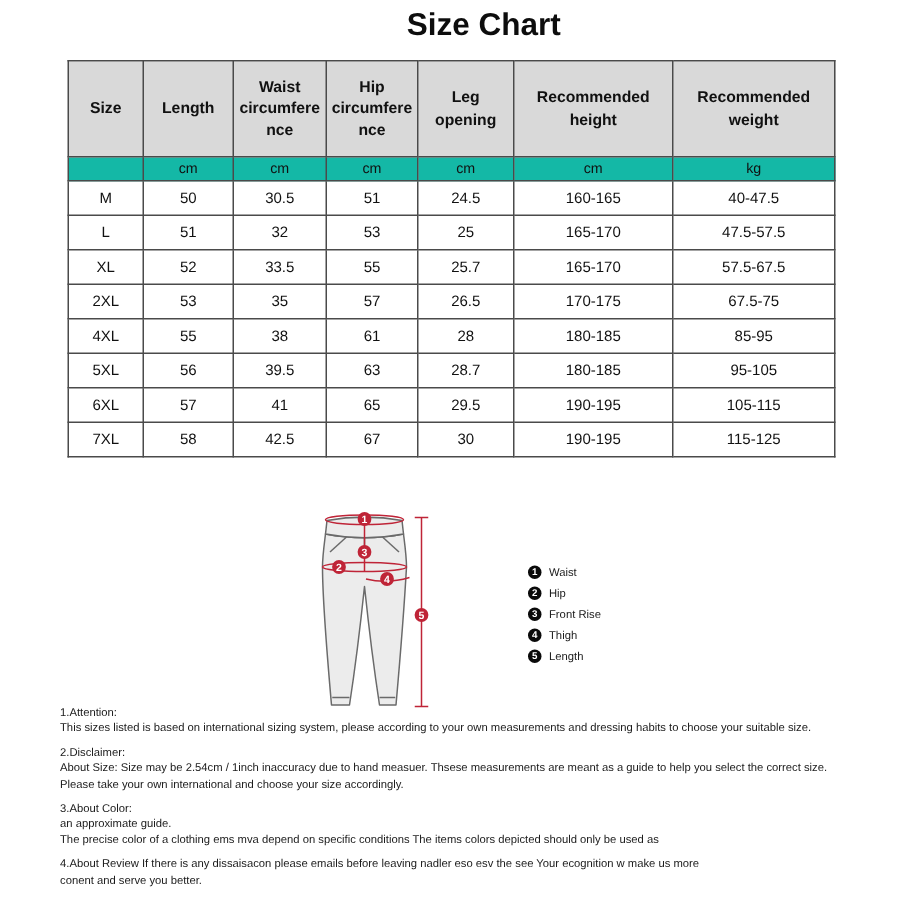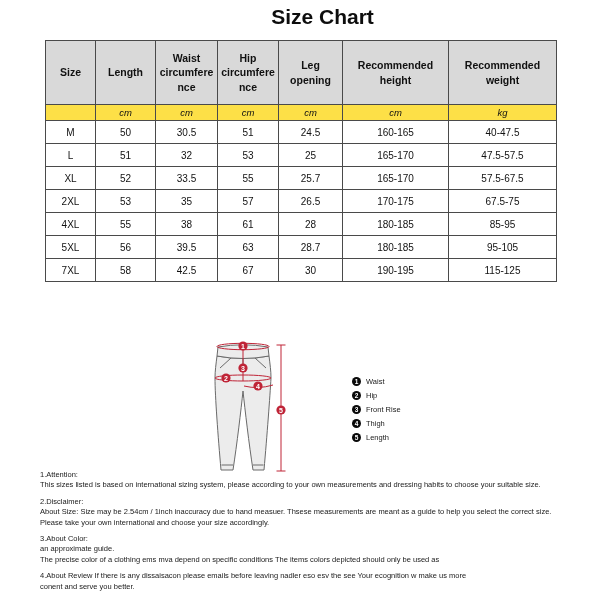--- a/index.html
+++ b/index.html
@@ -15,21 +15,21 @@
     position:absolute;left:45px;top:40px;width:511px;
     border-collapse:collapse;table-layout:fixed;
   }
   .size-table th,.size-table td{
     border:1px solid #4a4a4a;text-align:center;vertical-align:middle;color:#111;
   }
   .size-table thead th{
     background:#d9d9d9;font-size:10.5px;font-weight:700;height:61px;
     padding:1px 3px;line-height:1.35;overflow-wrap:anywhere;
   }
-  .size-table .unit{background:#fde047;font-size:9.5px;height:15px;padding:0;font-weight:400;font-style:italic;}
+  .size-table .unit{background:#14b8a6;font-size:9.5px;height:15px;padding:0;font-weight:400;}
   .size-table tbody td{font-size:10px;height:22px;padding:0;background:#fff;}
   .diagram{position:absolute;left:185px;top:334px;}
   .legend{position:absolute;left:352px;top:377px;}
   .legend-item{display:flex;gap:5px;height:14px;}
   .legend-badge{
     width:9px;height:9px;border-radius:50%;background:#0a0a0a;color:#fff;
     font-size:6.5px;font-weight:700;display:flex;align-items:center;justify-content:center;flex:0 0 9px;
   }
   .legend-label{font-size:7.5px;color:#1a1a1a;}
   .notes{position:absolute;left:40px;top:470px;width:552px;}
@@ -120,20 +120,29 @@
           <td>85-95</td>
         </tr>
         <tr>
           <td>5XL</td>
           <td>56</td>
           <td>39.5</td>
           <td>63</td>
           <td>28.7</td>
           <td>180-185</td>
           <td>95-105</td>
+        </tr>
+        <tr>
+          <td>6XL</td>
+          <td>57</td>
+          <td>41</td>
+          <td>65</td>
+          <td>29.5</td>
+          <td>190-195</td>
+          <td>105-115</td>
         </tr>
         <tr>
           <td>7XL</td>
           <td>58</td>
           <td>42.5</td>
           <td>67</td>
           <td>30</td>
           <td>190-195</td>
           <td>115-125</td>
         </tr>

